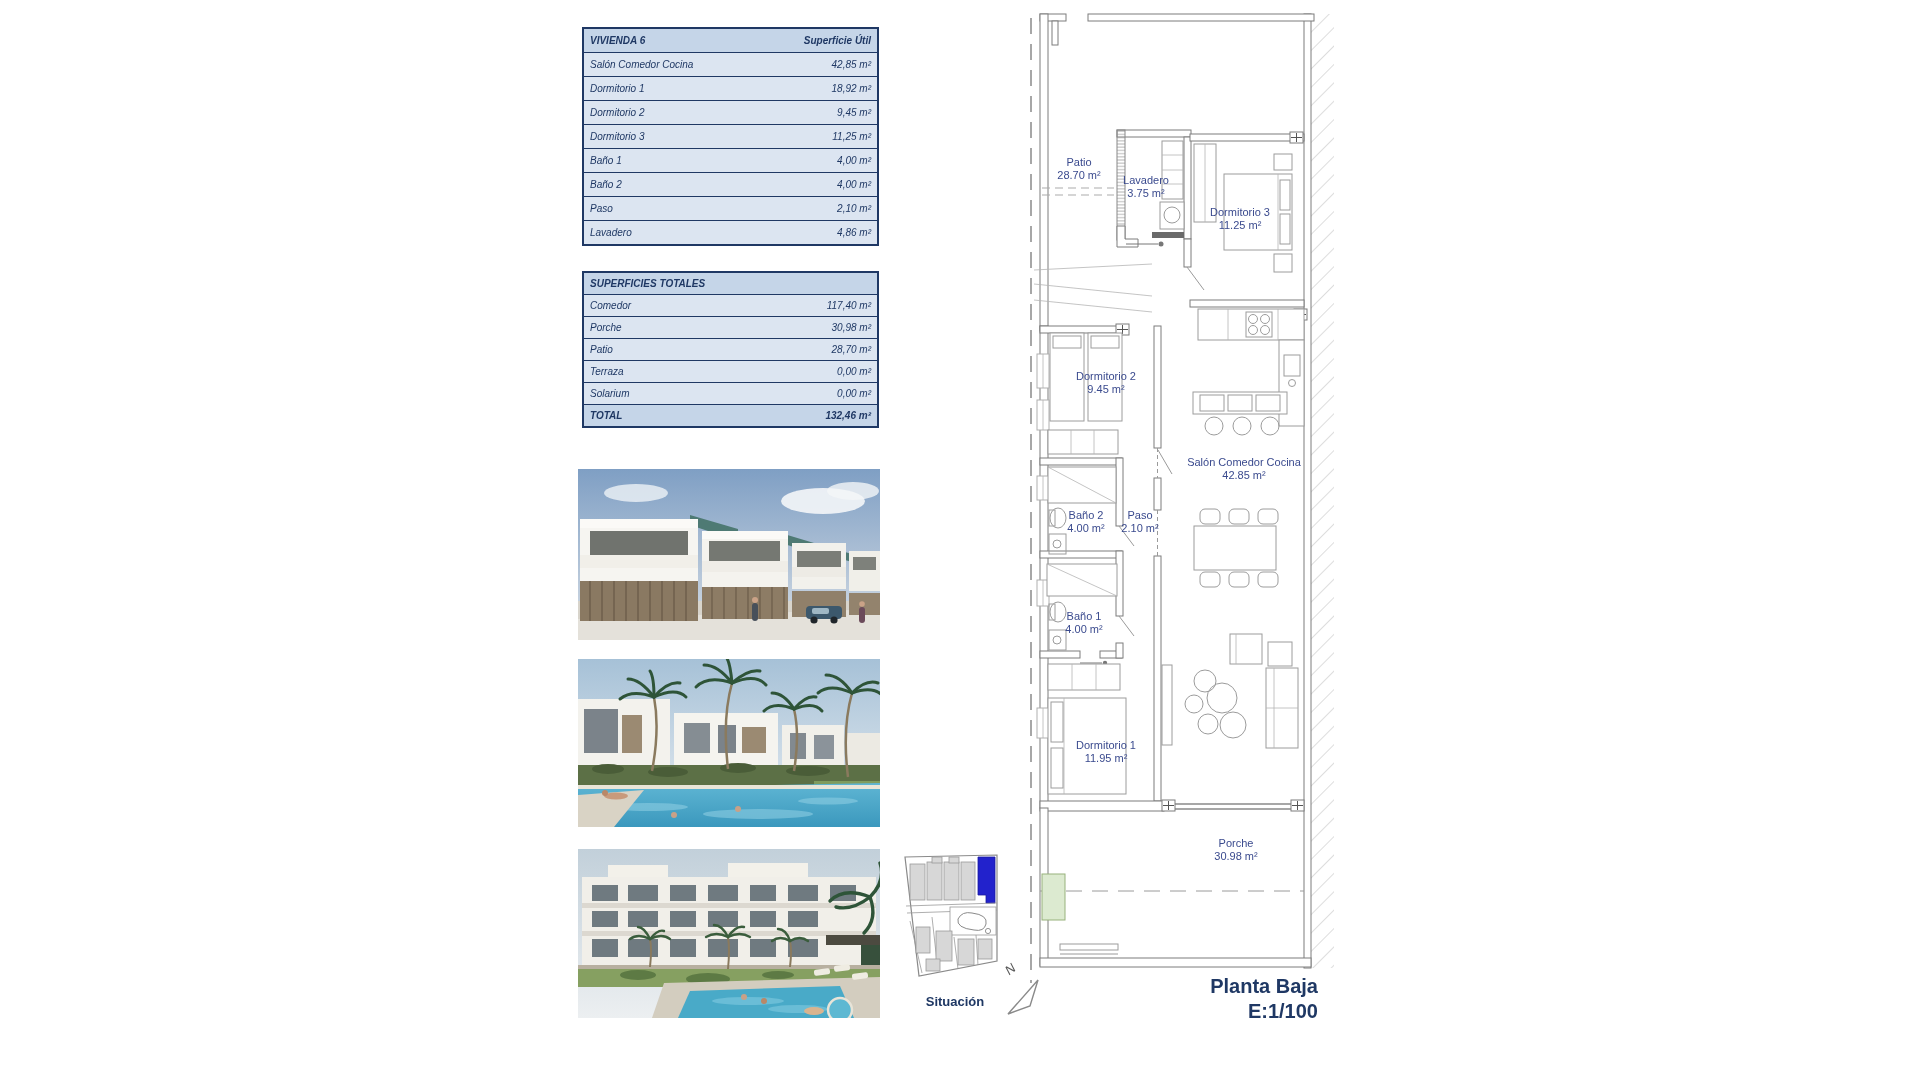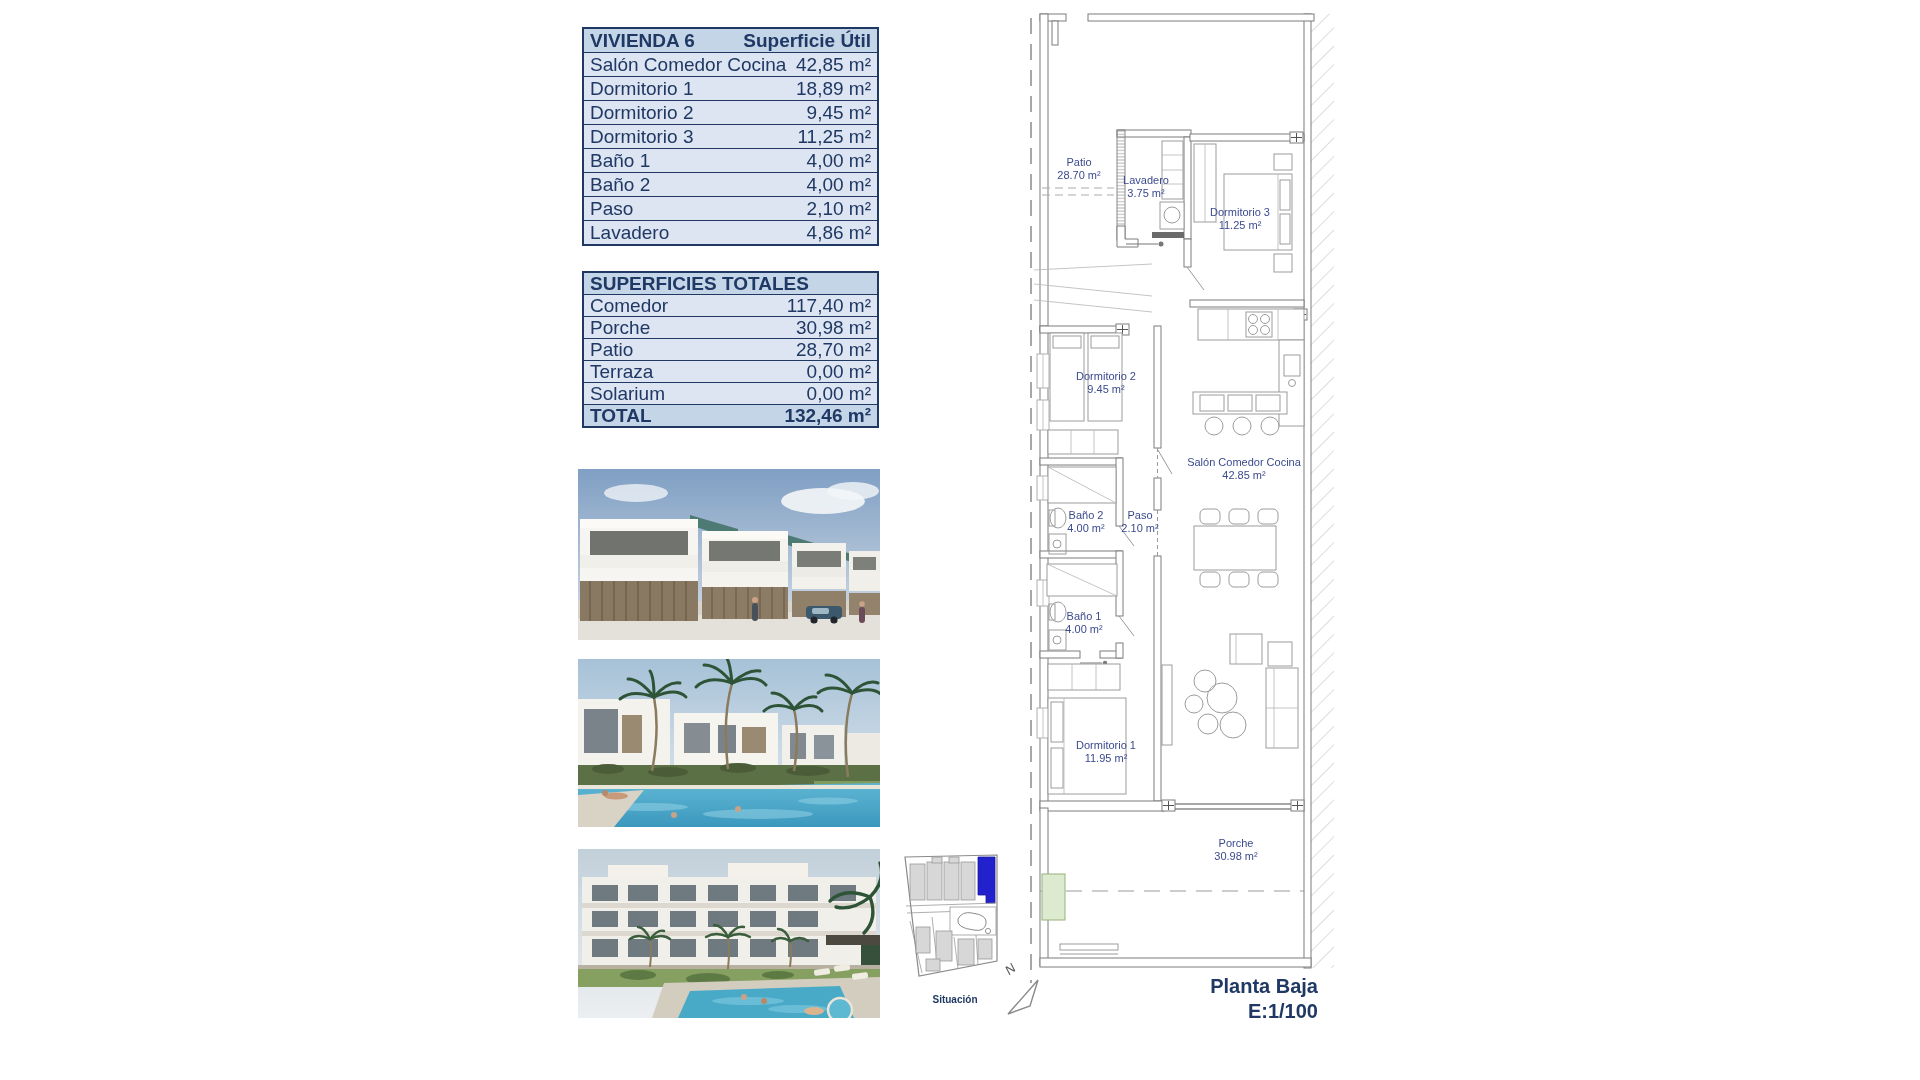--- a/index.html
+++ b/index.html
@@ -1,21 +1,21 @@
 <!DOCTYPE html>
 <html><head>
 <meta charset="utf-8">
 <style>
   html,body{margin:0;padding:0;background:#ffffff;}
   .page{position:relative;width:1920px;height:1080px;background:#fff;overflow:hidden;
         font-family:"Liberation Sans",sans-serif;}
 
   
   .dtable{position:absolute;left:582px;width:297px;border:2px solid #1f3864;
-          color:#1f3864;font-size:19px;background:#fca5a5;box-sizing:border-box;}
+          color:#1f3864;font-size:10px;background:#fca5a5;box-sizing:border-box;font-style:italic;}
   .t1{top:27px;}
   .t2{top:271px;}
   .trow{display:flex;justify-content:space-between;align-items:center;
         height:23px;padding:0 6px;background:#dce5f1;border-top:1px solid #1f3864;}
   .t2 .trow{height:21px;}
   .trow:first-child{border-top:none;}
   .thead,.tfoot{background:#c5d5e8;font-weight:bold;}
   .val{text-align:left;white-space:nowrap;}
 
   
@@ -25,21 +25,21 @@
   .p2{top:659px;height:168px;}
   .p3{top:849px;height:169px;}
 
   
   .disclaimer{position:absolute;left:580px;top:1022px;width:306px;
               font-size:10.5px;line-height:1.4;color:#9b9b9b;text-align:justify;}
 
   
   .siteplan{position:absolute;left:898px;top:851px;width:104px;height:127px;}
   .site-caption{position:absolute;left:900px;top:994px;width:110px;text-align:center;
-                font-weight:bold;font-size:10px;color:#1f3864;}
+                font-weight:bold;font-size:13px;color:#1f3864;}
   .north{position:absolute;left:1000px;top:956px;width:48px;height:62px;}
 
   
   .plan{position:absolute;left:1022px;top:8px;width:322px;height:1005px;}
   .plan-footer{position:absolute;left:1140px;top:974px;width:178px;text-align:right;
                font-weight:bold;font-size:20px;color:#1f3864;line-height:1.25;}
 
   
   .w{fill:#ffffff;stroke:#7d7d7d;stroke-width:1;}
   .f{fill:#ffffff;stroke:#9c9c9c;stroke-width:1;}
@@ -57,21 +57,21 @@
     <div class="trow thead">
       <span>VIVIENDA 6</span>
       <span class="val">Superficie Útil</span>
     </div>
     <div class="trow">
         <span>Salón Comedor Cocina</span>
         <span class="val">42,85 m²</span>
       </div>
     <div class="trow">
         <span>Dormitorio 1</span>
-        <span class="val">18,89 m²</span>
+        <span class="val">18,92 m²</span>
       </div>
     <div class="trow">
         <span>Dormitorio 2</span>
         <span class="val">9,45 m²</span>
       </div>
     <div class="trow">
         <span>Dormitorio 3</span>
         <span class="val">11,25 m²</span>
       </div>
     <div class="trow">

